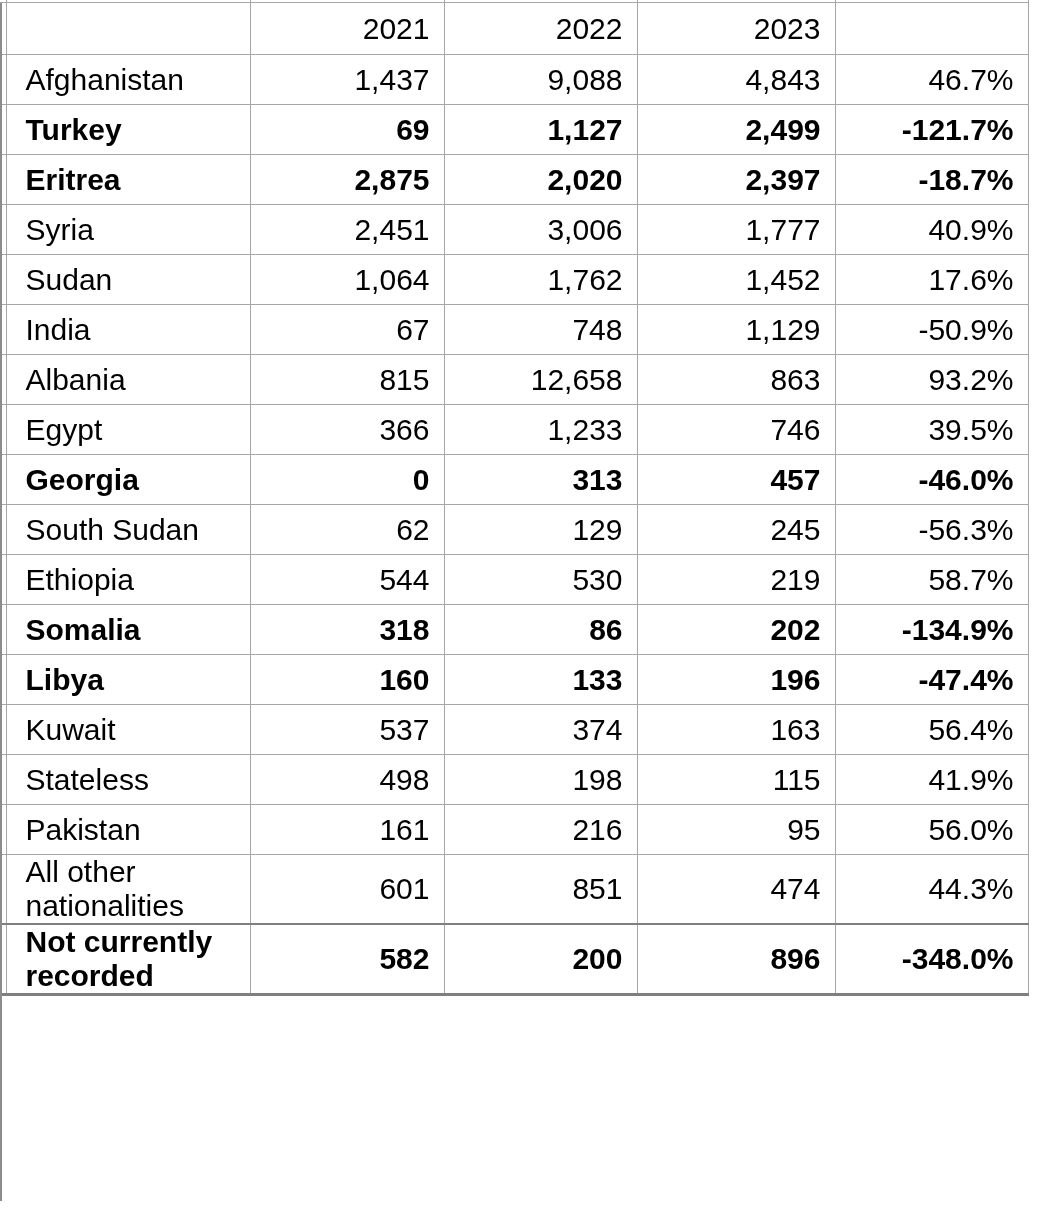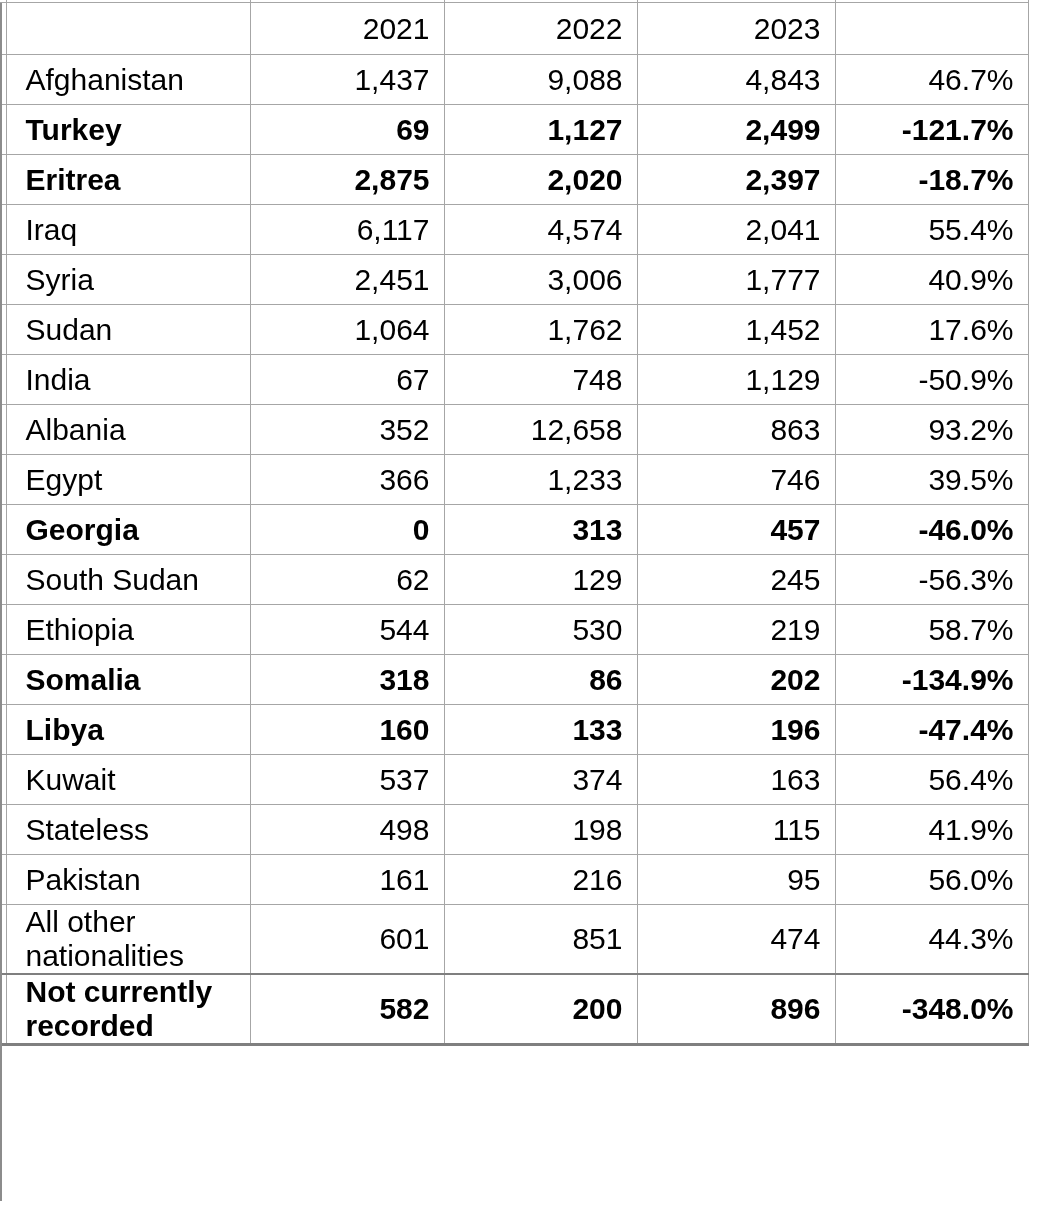--- a/index.html
+++ b/index.html
@@ -94,28 +94,20 @@
       <tr class="bold">
         <td class="c-sliver"></td>
         <td class="c-name">Eritrea</td>
         <td class="c-num">2,875</td>
         <td class="c-num">2,020</td>
         <td class="c-num">2,397</td>
         <td class="c-num">-18.7%</td>
       </tr>
       <tr>
         <td class="c-sliver"></td>
-        <td class="c-name">Iraq</td>
-        <td class="c-num">6,117</td>
-        <td class="c-num">4,574</td>
-        <td class="c-num">2,041</td>
-        <td class="c-num">55.4%</td>
-      </tr>
-      <tr>
-        <td class="c-sliver"></td>
         <td class="c-name">Syria</td>
         <td class="c-num">2,451</td>
         <td class="c-num">3,006</td>
         <td class="c-num">1,777</td>
         <td class="c-num">40.9%</td>
       </tr>
       <tr>
         <td class="c-sliver"></td>
         <td class="c-name">Sudan</td>
         <td class="c-num">1,064</td>
@@ -127,21 +119,21 @@
         <td class="c-sliver"></td>
         <td class="c-name">India</td>
         <td class="c-num">67</td>
         <td class="c-num">748</td>
         <td class="c-num">1,129</td>
         <td class="c-num">-50.9%</td>
       </tr>
       <tr>
         <td class="c-sliver"></td>
         <td class="c-name">Albania</td>
-        <td class="c-num">352</td>
+        <td class="c-num">815</td>
         <td class="c-num">12,658</td>
         <td class="c-num">863</td>
         <td class="c-num">93.2%</td>
       </tr>
       <tr>
         <td class="c-sliver"></td>
         <td class="c-name">Egypt</td>
         <td class="c-num">366</td>
         <td class="c-num">1,233</td>
         <td class="c-num">746</td>

